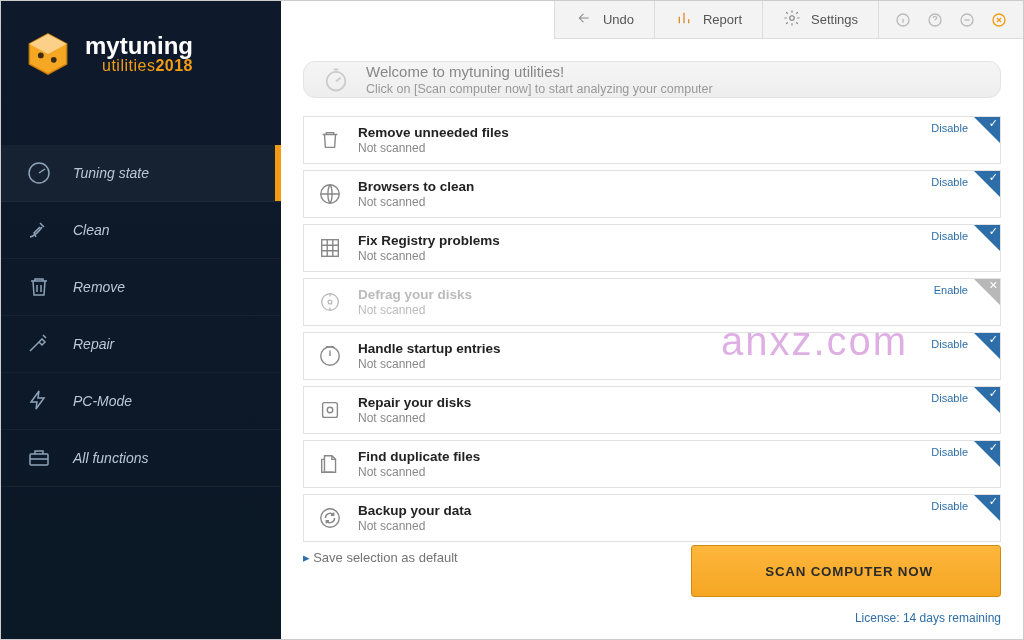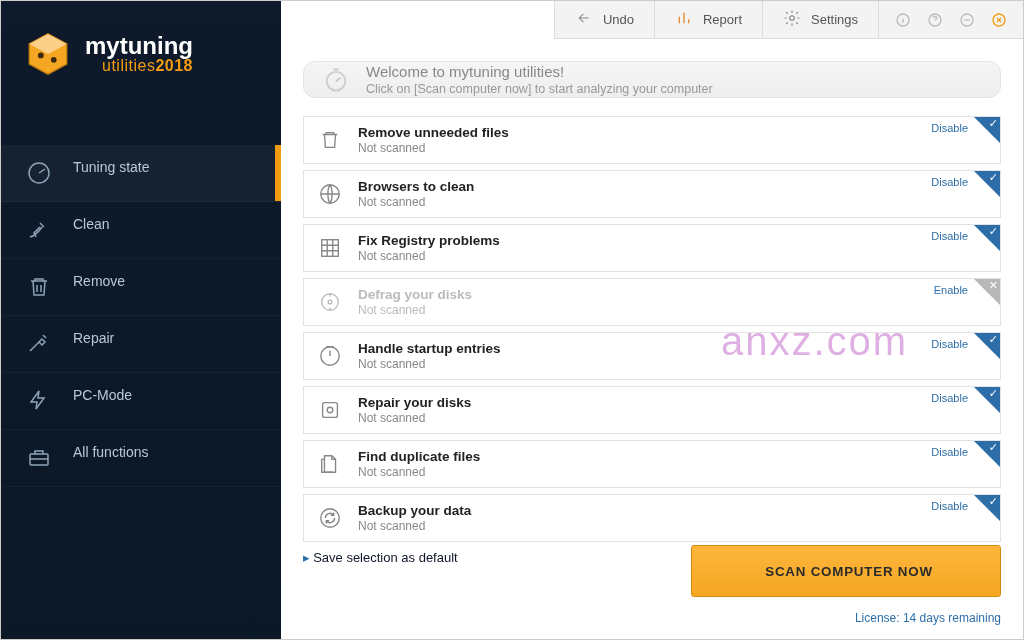--- a/index.html
+++ b/index.html
@@ -17,21 +17,21 @@
 .sidebar { position: absolute; left: 0; top: 0; width: 280px; height: 640px; background: linear-gradient(180deg,#0e1a2b 0%, #0b1826 100%); color: #c9d3de; }
 .logo { padding: 30px 24px 20px 24px; display: flex; align-items: center; gap: 14px; }
 .logoimg { width: 46px; height: 46px; }
 .logoimg svg { width:100%; height:100%; }
 .logotext { line-height: 1.05; }
 .logotext .line1 { font-weight: 700; font-size: 24px; color: #fff; }
 .logotext .line2 { text-align: right; color: #f39c12; font-size: 16px; letter-spacing: 0.5px; }
 .logotext .line2 .yr { color: #f39c12; font-weight: 700; }
 
 .nav { margin-top: 48px; }
-.nav-item { position: relative; display: flex; gap: 20px; padding: 14px 24px; color: #b9c7d6; border-bottom: 1px solid rgba(255,255,255,0.04); cursor: pointer; }
+.nav-item { position: relative; display: flex; align-items: center; gap: 20px; padding: 14px 24px; color: #b9c7d6; border-bottom: 1px solid rgba(255,255,255,0.04); cursor: pointer; font-style: italic; }
 .nav-item.active { background: rgba(255,255,255,0.04); }
 .nav-item.active::after { content:""; position:absolute; right:0; top:0; bottom:0; width:6px; background:#f39c12; }
 .nav-item .ni-icon { width: 28px; height: 28px; color: #8ea2b8; display:flex; align-items:center; justify-content:center; }
 .nav-item .ni-icon svg { width: 26px; height: 26px; stroke: currentColor; fill: none; stroke-width:1.5; }
 .nav-item .ni-label { font-size: 14px; }
 
 
 .main { position: absolute; left: 280px; right: 0; top: 38px; bottom: 0; background: #fff; }
 
 .welcome { display: flex; align-items: center; gap: 16px; margin: 22px 22px 18px 22px; padding: 1px 18px; background: linear-gradient(180deg,#f5f5f5,#eeeeee); border: 1px solid #e3e3e3; border-radius: 12px; color: #888; }
@@ -46,21 +46,21 @@
 .item .it-text .t { font-weight: 700; color: #222; font-size: 13.5px; }
 .item .it-text .s { color: #888; font-size: 12px; margin-top: 1px; }
 .item.disabled .it-text .t, .item.disabled .it-text .s, .item.disabled .it-icon { color: #bbb; }
 
 .item .corner { position: absolute; right: 0; top: 0; width: 26px; height: 26px; }
 .item .corner-tri { position:absolute; right:0; top:0; width:0; height:0; border-left: 26px solid transparent; border-top: 26px solid #2d6ea8; }
 .item.disabled .corner-tri { border-top-color: #b8b8b8; }
 .item .corner-mark { position:absolute; right:2px; top:1px; color:#fff; font-size:11px; line-height:1; }
 .item .toggle-link { position: absolute; right: 32px; top: 5px; font-size: 11px; color: #2d6ea8; cursor: pointer; }
 
-.save-default { margin: 8px 22px; color: #0f172a; font-size: 13px; cursor: pointer; }
+.save-default { margin: 8px 22px; color: #737373; font-size: 13px; cursor: pointer; }
 .save-default::before { content: "▸ "; color:#2d6ea8; }
 
 .scan-btn { position: absolute; right: 22px; bottom: 42px; width: 310px; height: 52px; background: linear-gradient(180deg,#fdb63c,#f5a623); border: 1px solid #d38a12; border-radius: 3px; display:flex; align-items:center; justify-content:center; font-weight:700; letter-spacing: 0.8px; color: #2b2b2b; cursor: pointer; padding-left: 6px; }
 .license { position: absolute; right: 22px; bottom: 14px; color: #2d6ea8; font-size: 12px; }
 
 
 .watermark { position: absolute; left: 440px; top: 280px; color:#a21caf; font-size: 40px; letter-spacing: 2px; pointer-events:none; opacity:0.35; }
 </style>
 </head>
 <body>

